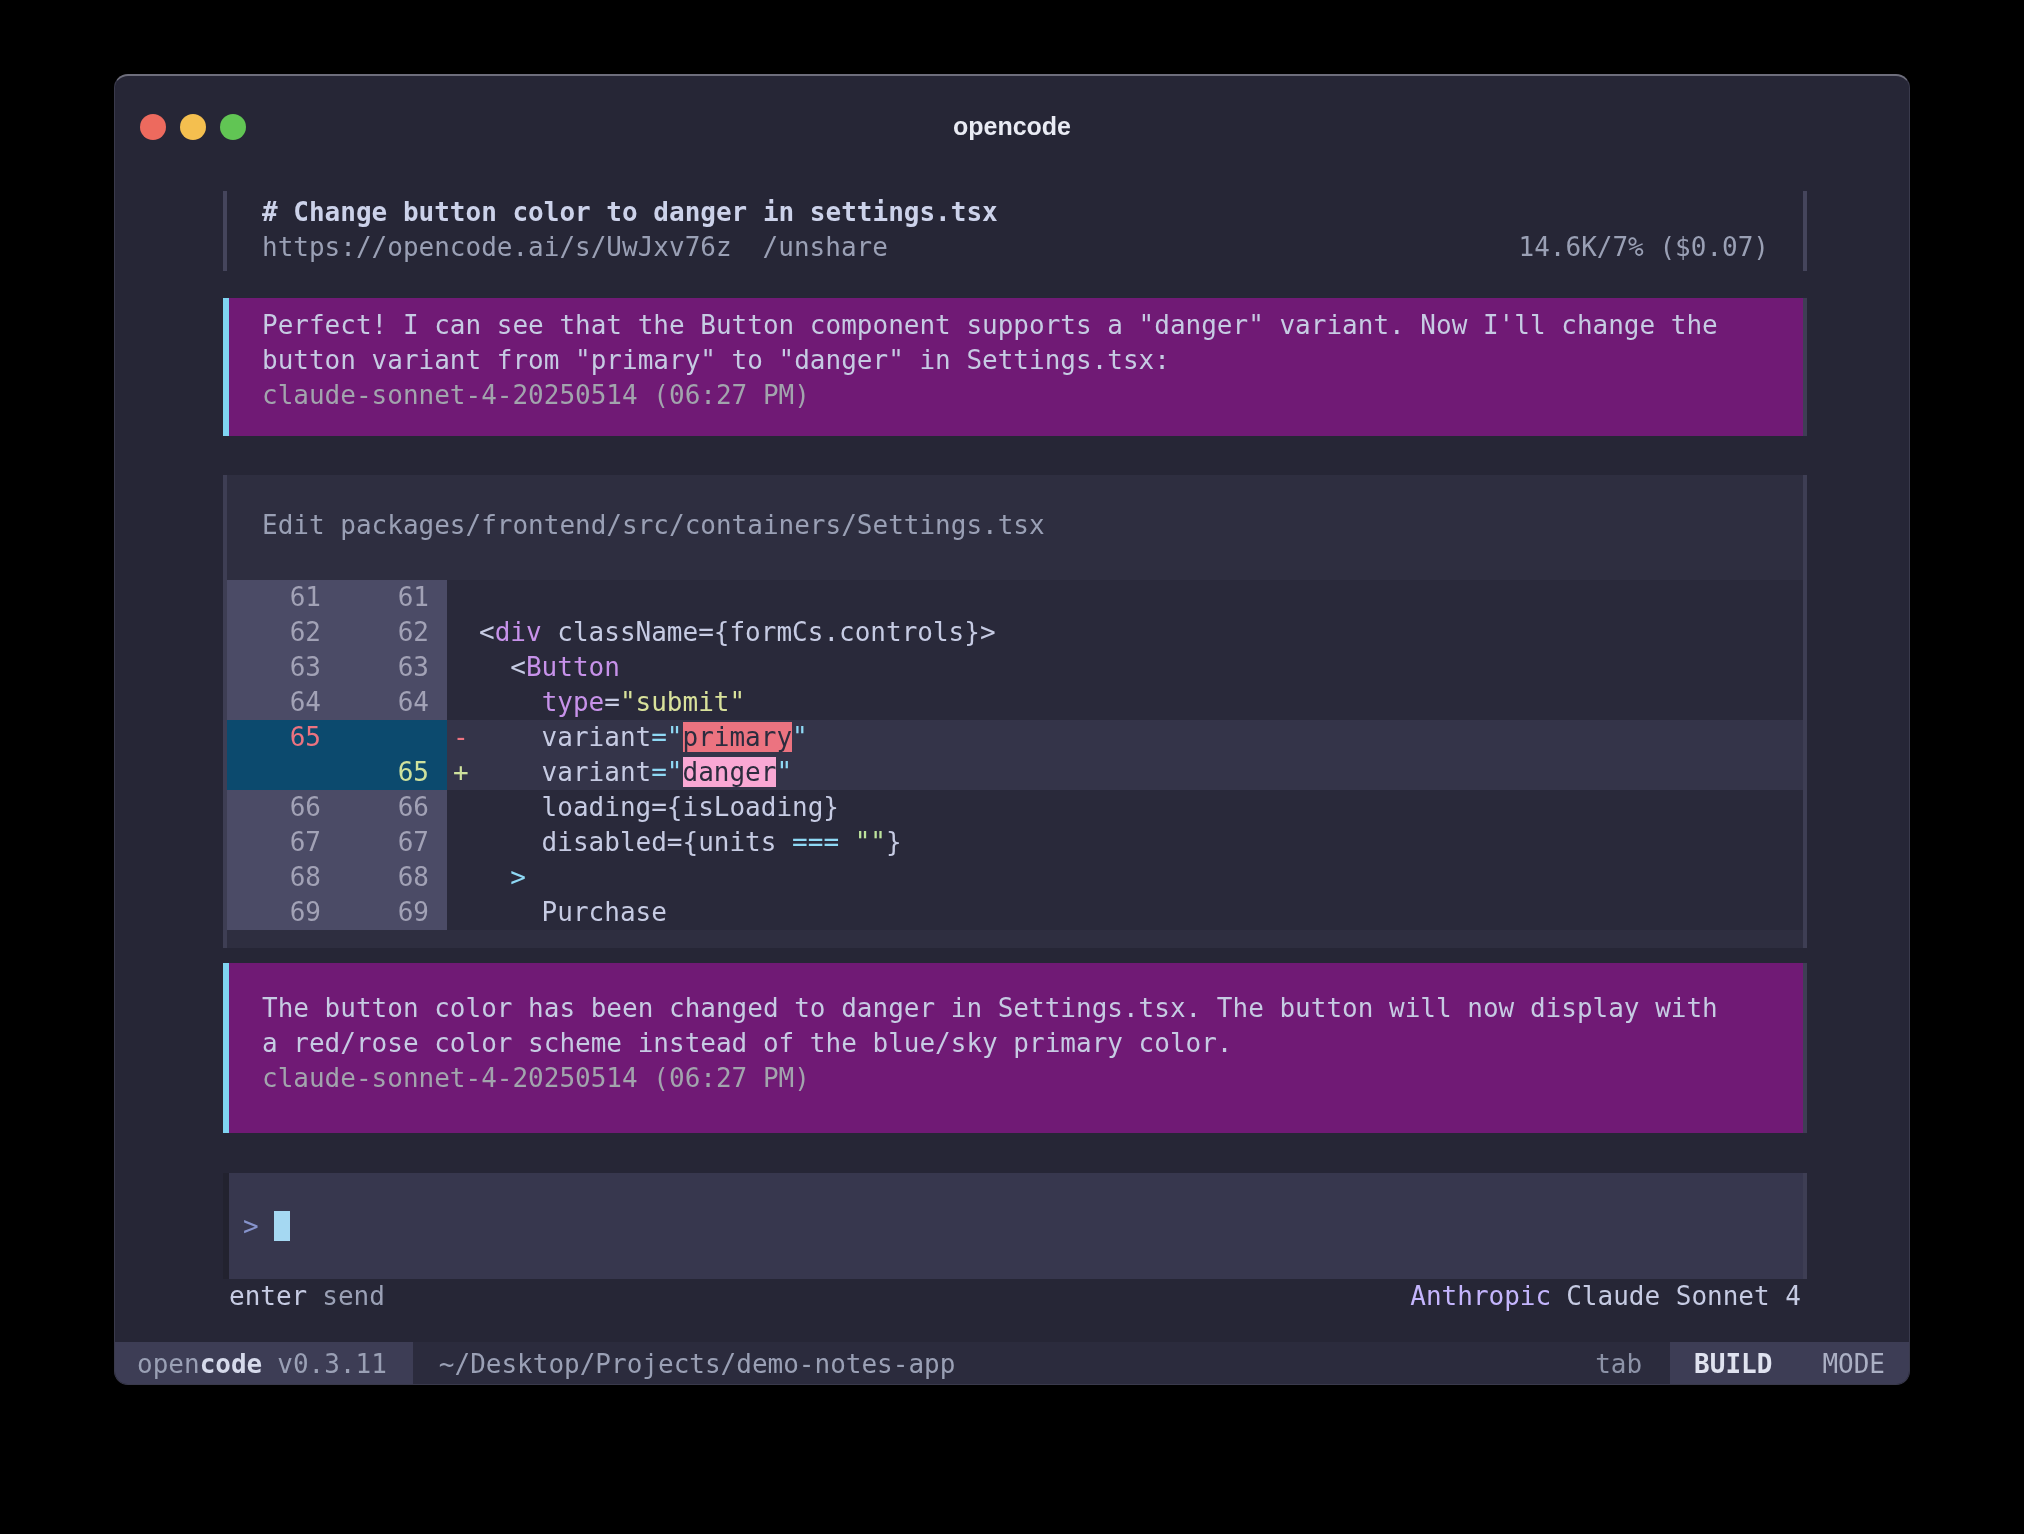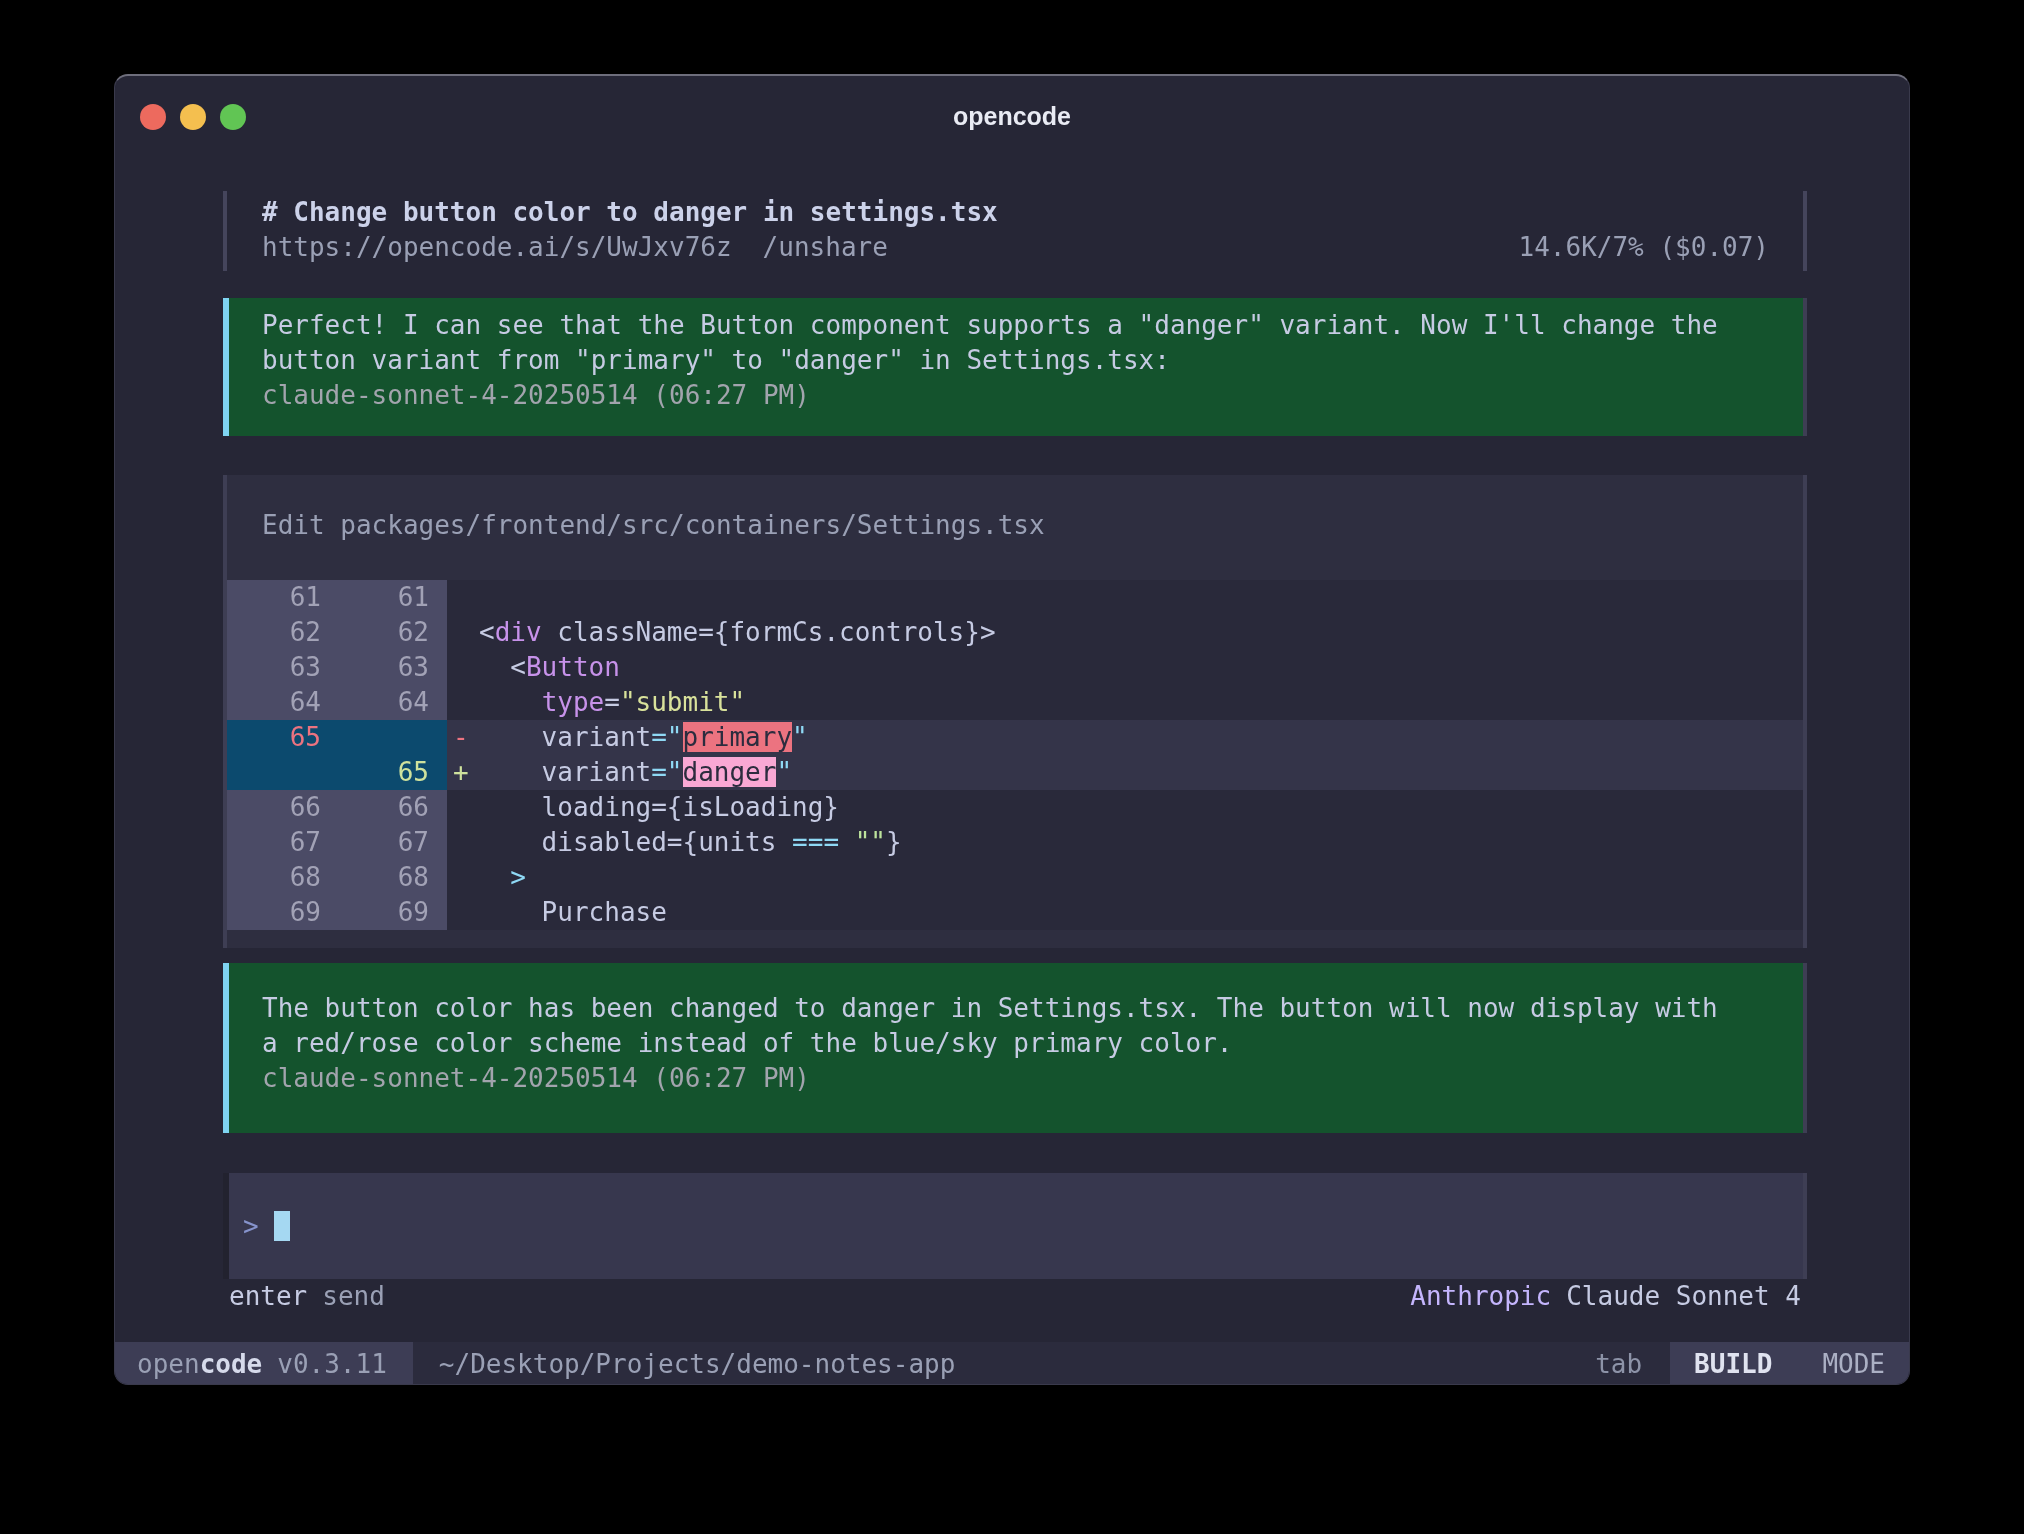--- a/index.html
+++ b/index.html
@@ -2,38 +2,38 @@
 <html><head>
 <meta charset="utf-8">
 <style>
   html,body{margin:0;padding:0;}
   body{width:2024px;height:1534px;background:#000;overflow:hidden;
        font-family:"DejaVu Sans Mono",monospace;font-size:26px;color:#c6cbe3;}
   .window{position:absolute;left:114px;top:74px;width:1796px;height:1311px;
           background:#262636;border-radius:14px;border:1px solid #3a3a4c;
           border-top:2px solid #6e6e7c;box-sizing:border-box;overflow:hidden;}
   
-  .titlebar{position:absolute;left:0;top:2px;width:100%;height:62px;}
+  .titlebar{position:absolute;left:0;top:12px;width:100%;height:62px;}
   .lights{position:absolute;left:25px;top:26px;display:flex;gap:14px;}
   .light{width:26px;height:26px;border-radius:50%;display:inline-block;}
   .light.red{background:#ed6a5e;} .light.yellow{background:#f4bf4f;} .light.green{background:#61c554;}
   .title{position:absolute;left:0;top:24px;width:100%;text-align:center;
          font-family:"Liberation Sans",sans-serif;font-weight:bold;font-size:25px;color:#e9ebf4;}
   
   .block{position:absolute;left:108px;width:1584px;box-sizing:border-box;}
   .line{height:35px;line-height:35px;white-space:pre;}
   .gray{color:#9aa0b5;} .meta{color:#a2a4ad;}
   
   .header-block{top:115px;height:80px;border-left:4px solid #45455c;border-right:4px solid #45455c;
                 padding:4px 0 0 35px;}
   .session-title{font-weight:bold;color:#ccd2ea;}
   .session-stats{position:absolute;right:34px;top:39px;height:35px;line-height:35px;}
   .unshare{margin-left:31px;}
   
-  .msg{background:#14532d;border-left:6px solid #7fd4f2;border-right:4px solid #3e3e54;
+  .msg{background:#701a75;border-left:6px solid #7fd4f2;border-right:4px solid #3e3e54;
        padding-left:33px;}
   .msg1{top:222px;height:138px;padding-top:10px;}
   .msg2{top:887px;height:170px;padding-top:28px;}
   
   .edit-block{top:399px;height:473px;background:#2e2e40;
               border-left:4px solid #3e3e54;border-right:4px solid #3e3e54;}
   .edit-title{margin:33px 0 0 35px;height:35px;line-height:35px;}
   .diff{margin-top:37px;}
   .drow{display:flex;height:35px;line-height:35px;background:#29293a;}
   .drow.del,.drow.add{background:#343449;}

